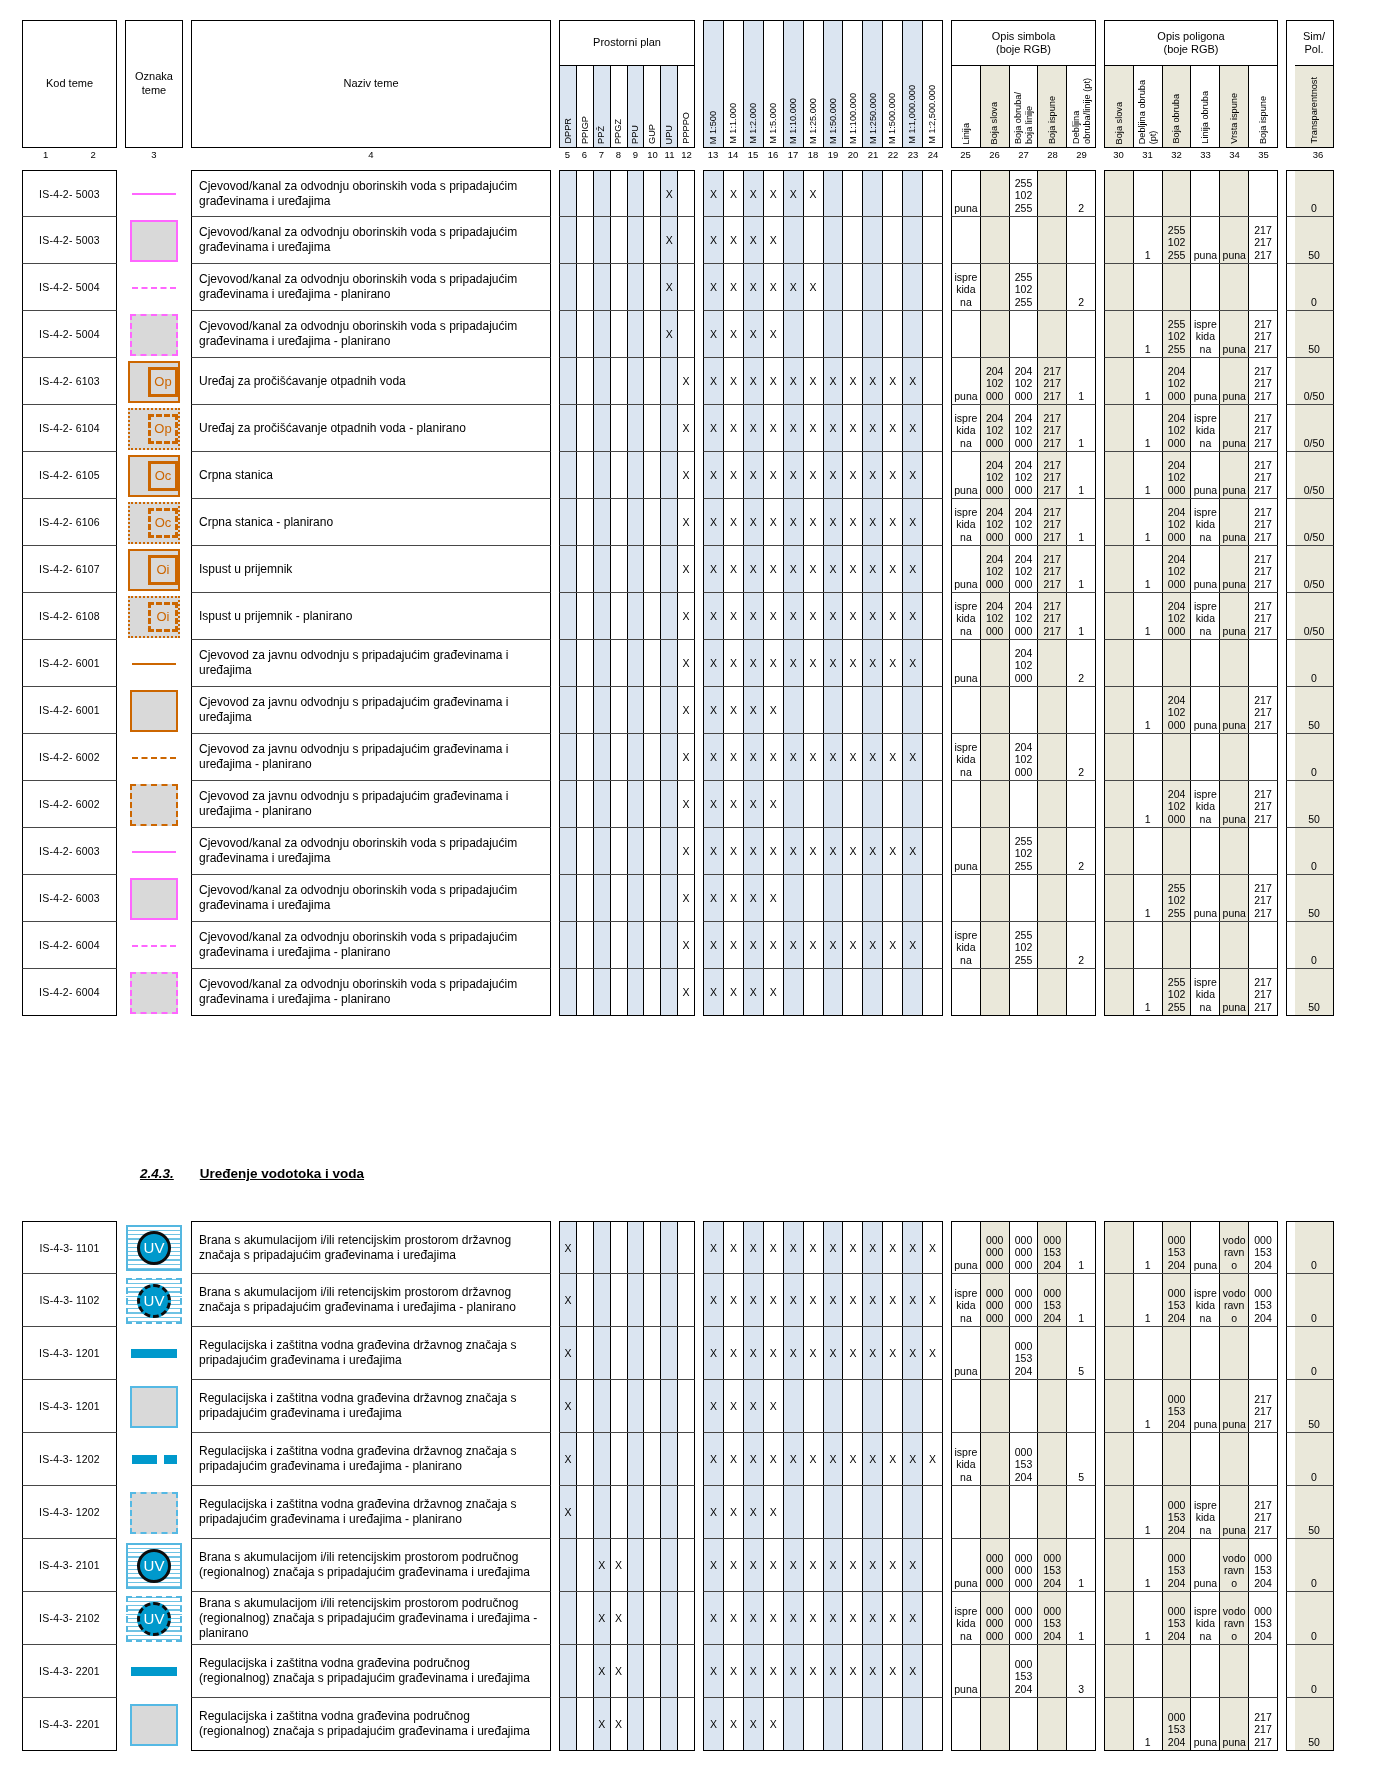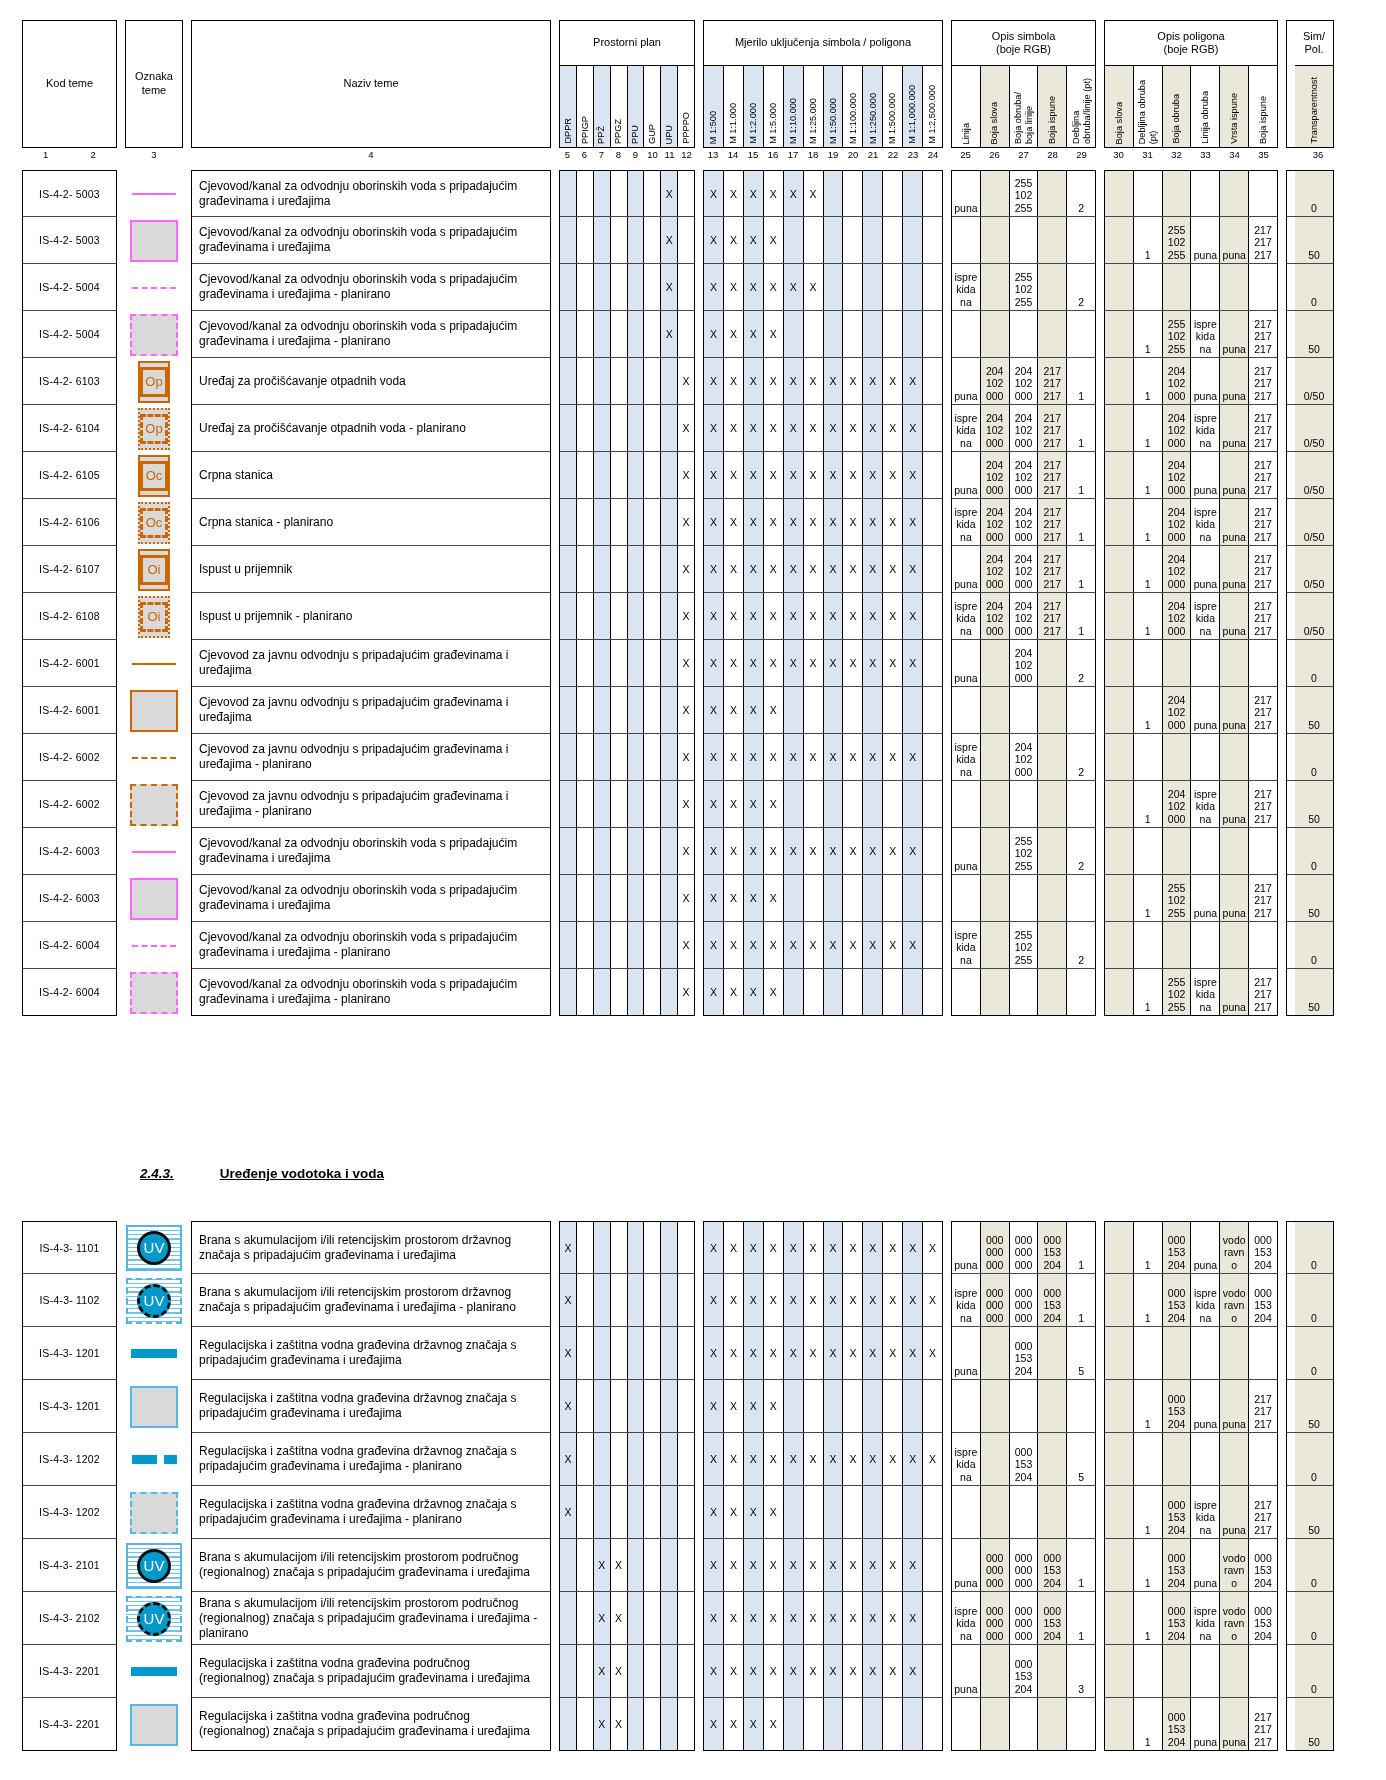--- a/index.html
+++ b/index.html
@@ -43,37 +43,37 @@
   .cell-naziv{align-items:center;font-size:12px;line-height:1.25;padding:2px 7px;text-align:left;}
   .sc{flex:1;border-right:1px solid #000;box-sizing:border-box;font-size:10.5px;display:flex;}
   .sc:last-child{border-right:none;}
   .sc-x{align-items:center;justify-content:center;}
   .sc-v{flex-direction:column;justify-content:flex-end;align-items:center;line-height:1.18;padding-bottom:2px;text-align:center;}
   
   .sym-line{width:44px;height:0;border-top:2.5px solid;}
   .sym-line.dash{border-top-style:dashed;}
   .sym-rect{width:48px;height:42px;background:#d9d9d9;border:2.5px solid;box-sizing:border-box;}
   .sym-rect.dash{border-style:dashed;border-width:2px;}
-  .sym-box{width:32px;height:42px;background:#d9d9d9;border:2px solid;box-sizing:border-box;display:flex;align-items:center;justify-content:flex-end;}
+  .sym-box{width:52px;height:42px;background:#d9d9d9;border:2px solid;box-sizing:border-box;display:flex;align-items:center;justify-content:flex-end;}
   .sym-box.dot{border-style:dotted;}
   .sym-box-in{width:30px;height:30px;border:3px solid;box-sizing:border-box;display:flex;align-items:center;justify-content:center;font-size:13px;}
   .sym-box-in.dash{border-style:dashed;}
   .sym-bar{width:46px;height:9px;}
   .sym-bar-row{display:flex;gap:7px;}
   .sym-bar-row .s1{width:25px;height:9px;}
   .sym-bar-row .s2{width:13px;height:9px;}
   .sym-uv{width:56px;height:46px;border:2px solid #54b7e0;box-sizing:border-box;display:flex;align-items:center;justify-content:center;
           background:repeating-linear-gradient(to bottom,#ffffff 0px,#ffffff 3px,#6fc3e4 3px,#6fc3e4 4.2px);}
   .sym-uv.dash{border-style:dashed;}
   .sym-uv-c{width:34px;height:34px;border-radius:50%;background:#0099cc;border:3px solid #0d0d0d;box-sizing:border-box;color:#fff;font-size:15px;display:flex;align-items:center;justify-content:center;}
   .sym-uv-c.dash{border-style:dashed;}
   
   .section-heading{margin:150px 0 40px 118px;font-size:13.5px;}
   .sec-num{font-style:italic;font-weight:bold;text-decoration:underline;margin-right:26px;}
-  .sec-title{font-weight:bold;text-decoration:underline;margin-left:20px;}
+  .sec-title{font-weight:bold;text-decoration:underline;}
 </style>
 </head>
 <body>
 
 <div class="page">
   <div class="hdr" id="hdr">
     <div class="hbox c-kod"><span>Kod teme</span></div>
     <div class="gap"></div>
     <div class="hbox c-ozn"><span>Oznaka
 teme</span></div>
@@ -104,21 +104,20 @@
           <div class="hg-col sb">
             <div class="vt">UPU</div>
           </div>
           <div class="hg-col">
             <div class="vt">PPPPO</div>
           </div>
         </div>
       </div>
       <div class="gap"></div>
       <div class="hgroup c-mj">
-        <div class="hg-title">Mjerilo uključenja simbola / poligona</div>
         <div class="hg-cols">
           <div class="hg-col sb">
             <div class="vt">M 1:500</div>
           </div>
           <div class="hg-col">
             <div class="vt">M 1:1.000</div>
           </div>
           <div class="hg-col sb">
             <div class="vt">M 1:2.000</div>
           </div>

